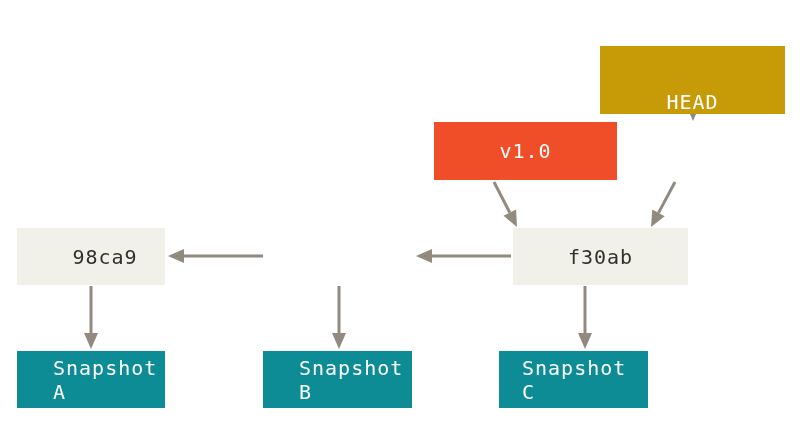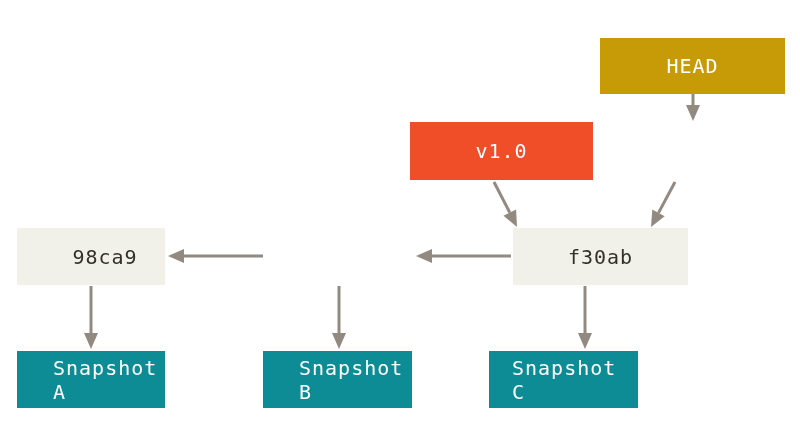--- a/index.html
+++ b/index.html
@@ -16,33 +16,33 @@
   body{background:var(--background);font-family:"DejaVu Sans Mono","Liberation Mono",monospace;}
   .canvas{position:relative;width:800px;height:430px;background:var(--background);overflow:hidden;}
   .edges{position:absolute;left:0;top:0;width:800px;height:430px;}
   .node{
     position:absolute;
     display:flex;align-items:center;justify-content:center;
     font-size:20px;letter-spacing:1px;
     box-sizing:border-box;
   }
   .node.head{background:var(--head-fill);color:var(--light-text);}
-  .node.branch{background:var(--branch-fill);color:var(--light-text);}
+  .node.branch{background:var(--branch-fill);color:var(--light-text);margin-left:24px;}
   .node.commit{background:var(--commit-fill);color:var(--commit-text);}
   .node.snapshot{background:var(--snapshot-fill);color:var(--light-text);}
 
-  #node-head      {left:600px;top:38px; width:185px;height:56px;}
+  #node-head      {left:600px;top:46px; width:185px;height:68px;align-items:flex-end;}
   #node-master    {left:600px;top:122px;width:185px;height:58px;}
   #node-v10       {left:410px;top:122px;width:183px;height:58px;}
   #node-f30ab     {left:513px;top:228px;width:175px;height:57px;}
   #node-34ac2     {left:265px;top:228px;width:148px;height:57px;}
   #node-98ca9     {left:17px; top:228px;width:148px;height:57px;padding-left:28px;}
   #node-snapshot-a{left:17px; top:351px;width:148px;height:57px;padding-left:36px;}
   #node-snapshot-b{left:263px;top:351px;width:149px;height:57px;padding-left:36px;}
-  #node-snapshot-c{left:489px;top:351px;width:149px;height:57px;padding-left:23px;}
+  #node-snapshot-c{left:499px;top:351px;width:149px;height:57px;padding-left:23px;}
 
   .edges line{stroke:var(--arrow);stroke-width:3;}
   .edges polygon{fill:var(--arrow);}
 </style>
 </head>
 <body>
 
 <div class="canvas">
 
   <svg class="edges" width="800" height="430" viewBox="0 0 800 430" xmlns="http://www.w3.org/2000/svg">

